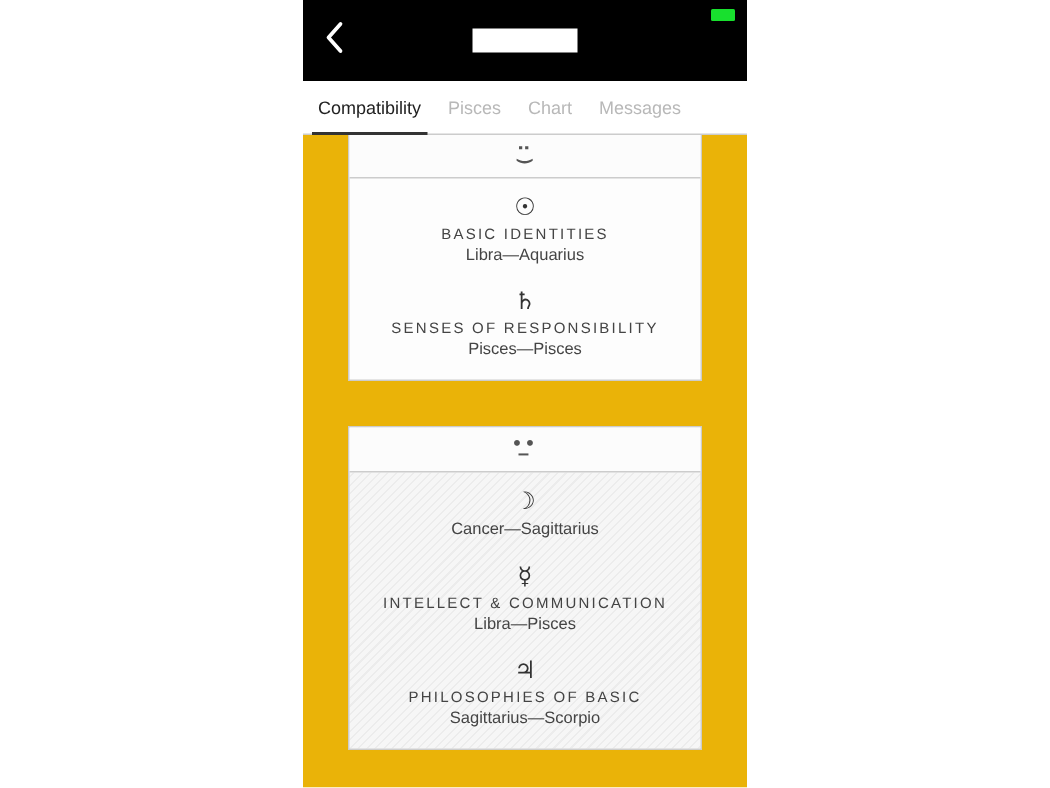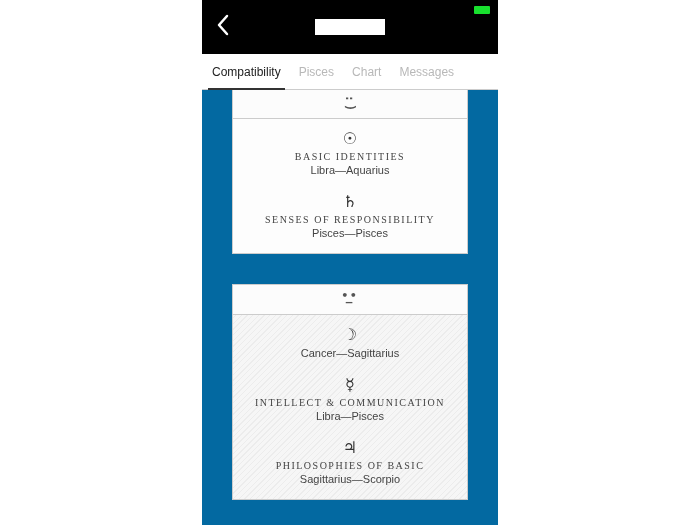--- a/index.html
+++ b/index.html
@@ -8,21 +8,21 @@
     height: 525px;
     background: #ffffff;
     font-family: -apple-system, 'Helvetica Neue', Arial, sans-serif;
     display: flex;
     justify-content: center;
     overflow: hidden;
   }
   .device {
     width: 296px;
     height: 525px;
-    background: #0369a1;
+    background: #eab308;
     display: flex;
     flex-direction: column;
     overflow: hidden;
   }
   .topbar {
     background: #000;
     height: 54px;
     display: flex;
     align-items: center;
     justify-content: space-between;
@@ -127,21 +127,21 @@
     font-size: 16px;
     color: #333;
     line-height: 1;
     margin-bottom: 4px;
     font-family: 'Segoe UI Symbol', 'Apple Symbols', serif;
   }
   .aspect .ttl {
     font-size: 10px;
     letter-spacing: 1.5px;
     color: #444;
-    font-family: Liberation Serif, serif;
+    font-family: Liberation Sans, sans-serif;
     margin-bottom: 2px;
   }
   .aspect .pair {
     font-size: 11px;
     color: #444;
     font-family: Liberation Sans, sans-serif;
   }
 </style>
 </head>
 <body>

